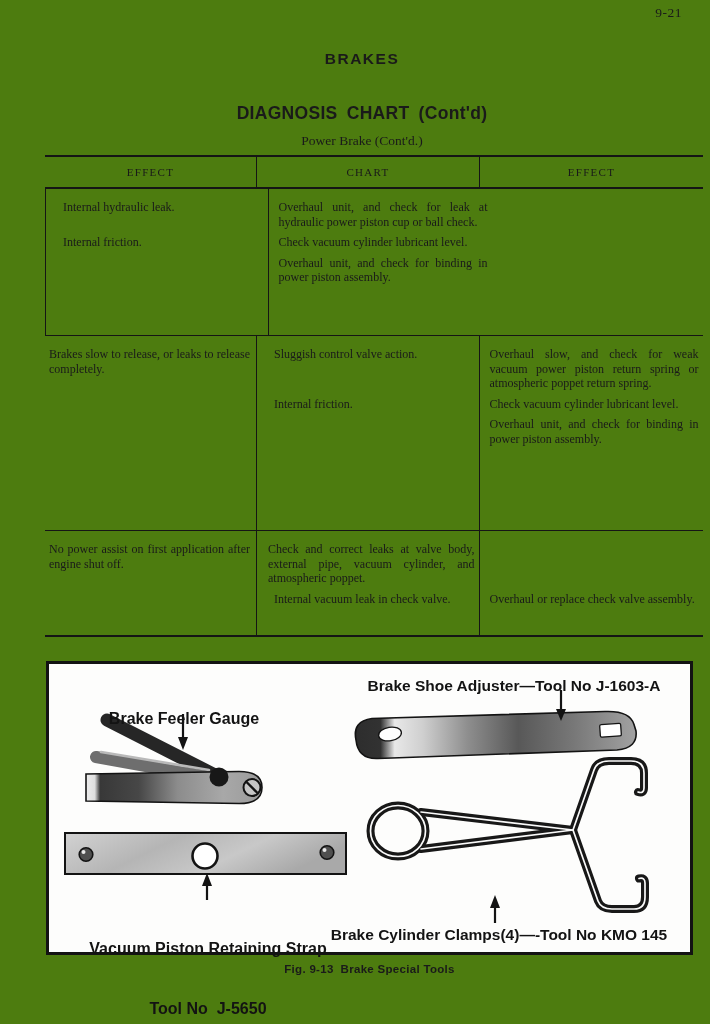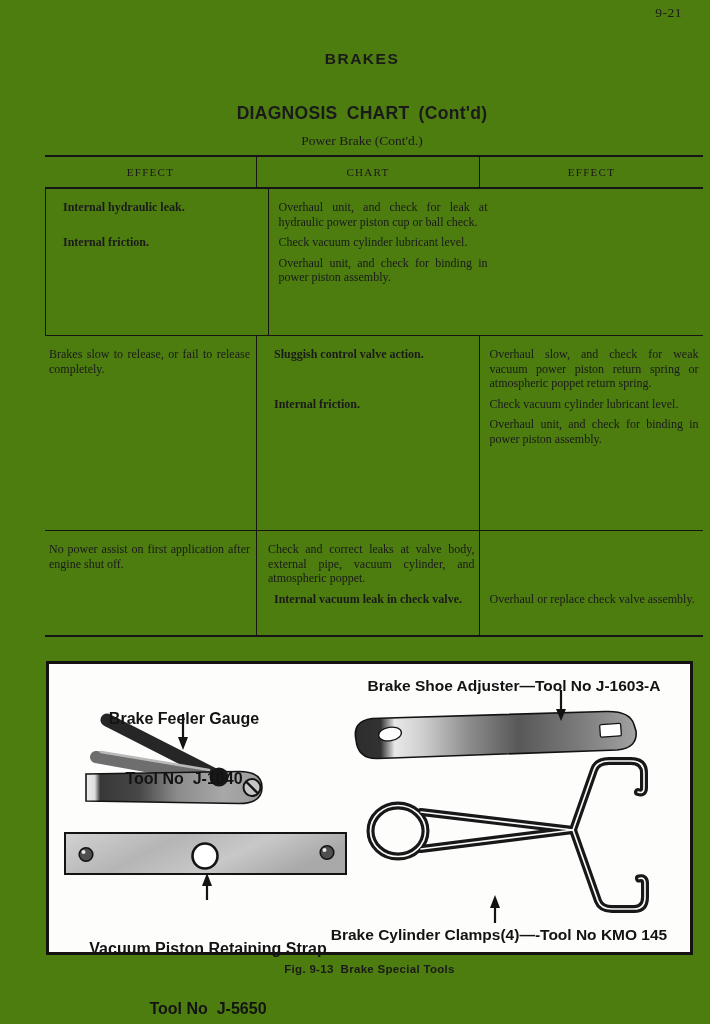--- a/index.html
+++ b/index.html
@@ -27,21 +27,21 @@
   .t-row{display:grid;grid-template-columns:211px 447px;}
   .t-row + .t-row{border-top:1.5px solid #151515;}
   .t-row.r0{min-height:146px;}
   .t-row.r1{min-height:194px;}
   .t-row.r2{min-height:104px;}
   .effect{padding:11px 6px 6px 4px;text-align:justify;}
   .pairs{border-left:1.5px solid #151515;position:relative;padding-top:11px;box-sizing:border-box;}
   .pairs::after{content:"";position:absolute;left:221.5px;top:0;bottom:0;width:1.5px;background:#151515;}
   .pair{display:grid;grid-template-columns:221.5px 224px;}
   .pair + .pair{margin-top:6px;}
-  .cause{padding:0 12px 0 17px;text-align:justify;font-weight:bold;}
+  .cause{padding:0 12px 0 17px;text-align:justify;}
   .remedy{padding:0 4px 0 11px;text-align:justify;}
   .cause p,.remedy p{margin:0;}
   .remedy p + p{margin-top:6px;}
   
   .figure-box{position:absolute;left:46px;top:661px;width:647px;height:294px;
               border:3px solid #131313;box-sizing:border-box;background:#fdfdfc;}
   .figure-box svg{position:absolute;left:0;top:0;}
   .fig-label{position:absolute;font-family:"Liberation Sans","DejaVu Sans",sans-serif;
              font-weight:bold;color:#131313;text-align:center;white-space:pre-wrap;}
   .lbl-feeler{left:34px;top:5px;width:202px;font-size:16px;line-height:20px;}
@@ -88,21 +88,21 @@
             </div>
           <div class="remedy">
             <p>Check vacuum cylinder lubricant level.</p>
             <p>Overhaul unit, and check for binding in power piston assembly.</p>
           </div>
         </div>
       </div>
     </div>
 
     <div class="t-row r1">
-      <div class="effect">Brakes slow to release, or fail to release completely.</div>
+      <div class="effect">Brakes slow to release, or leaks to release completely.</div>
       <div class="pairs">
         <div class="pair">
           <div class="cause">
               <p>Sluggish control valve action.</p>
             </div>
           <div class="remedy">
             <p>Overhaul slow, and check for weak vacuum power piston return spring or atmospheric poppet return spring.</p>
           </div>
         </div>
         <div class="pair">
@@ -213,21 +213,20 @@
         <path d="M372,185 L524,166 L545,106 Q548,97 560,97 L582,97 Q595,97 595,109 L595,124 Q595,130 589,128" stroke="#fafafa" stroke-width="1.7"></path>
       </g>
       <g>
         <line x1="446" y1="259" x2="446" y2="242" stroke="#131313" stroke-width="2.2"></line>
         <polygon points="446,231 441,244 451,244" fill="#131313"></polygon>
       </g>
     </svg>
 
     <div class="fig-label lbl-feeler">
       <div>Brake Feeler Gauge</div>
-      <div>Tool No  J-1040</div>
     </div>
     <div class="fig-label lbl-adjuster">Brake Shoe Adjuster—Tool No J-1603-A</div>
     <div class="fig-label lbl-strap">
       <div>Vacuum Piston Retaining Strap</div>
       <div>Tool No  J-5650</div>
     </div>
     <div class="fig-label lbl-clamps">Brake Cylinder Clamps(4)—-Tool No KMO 145</div>
   </div>
 
   <div class="caption">Fig. 9-13  Brake Special Tools</div>

